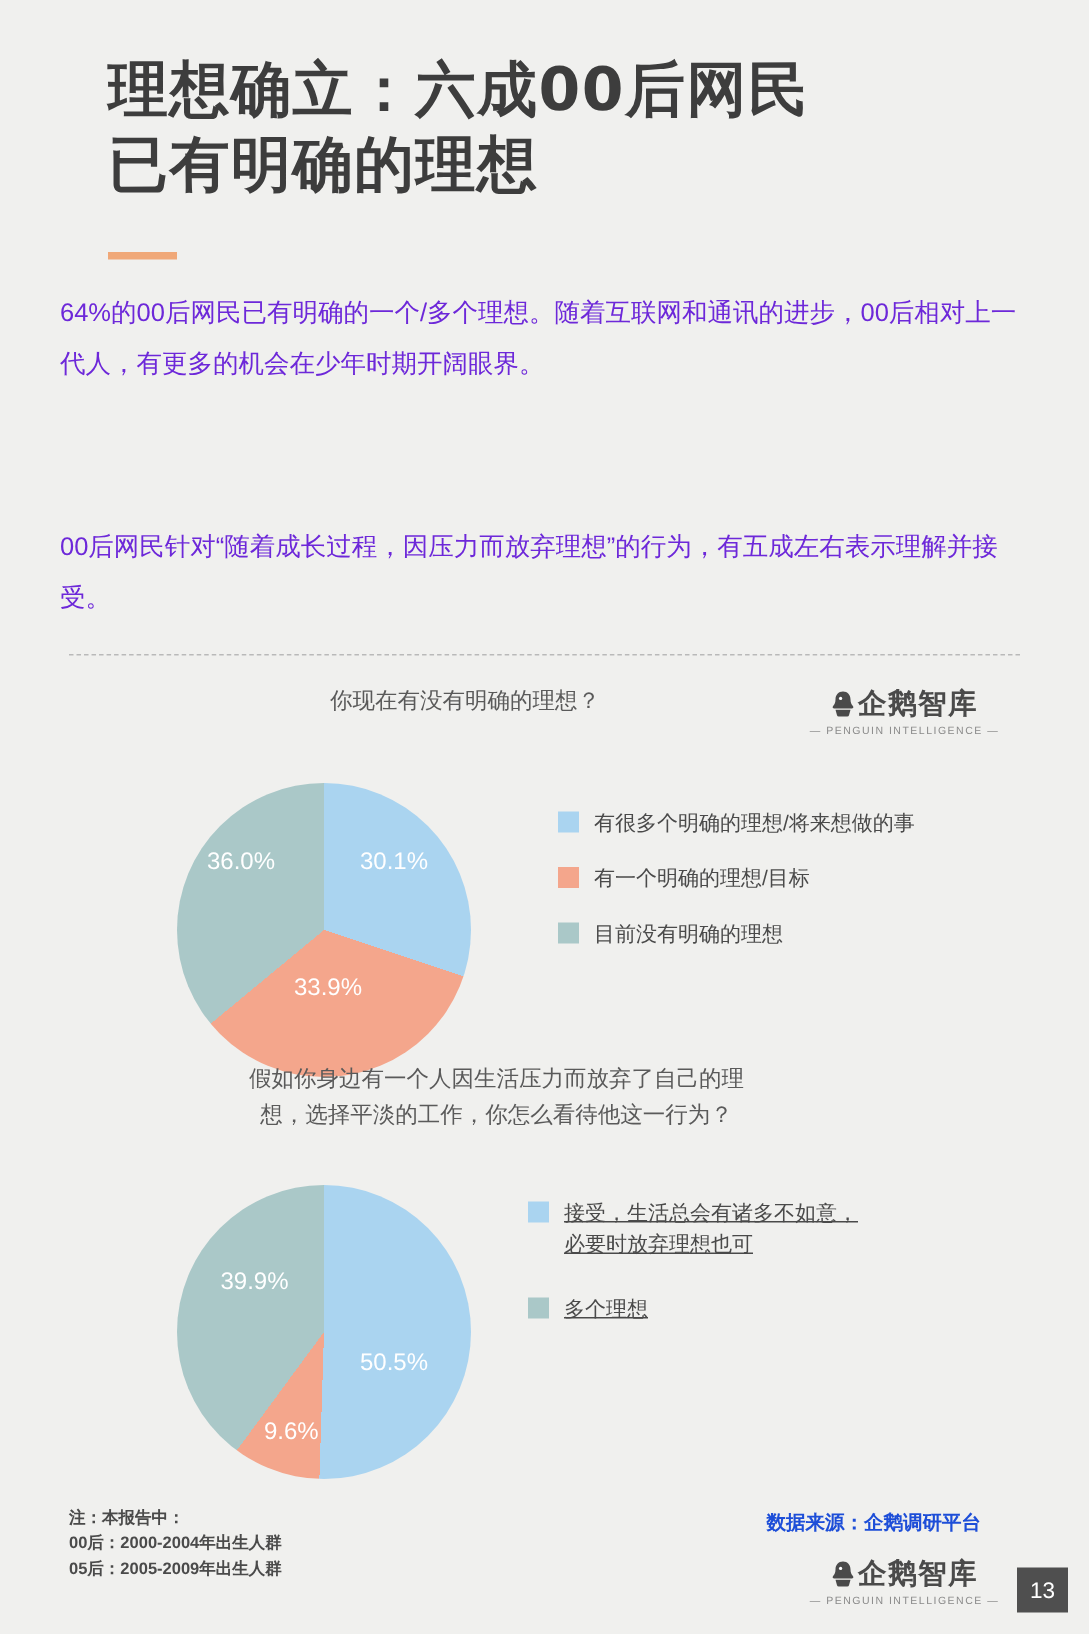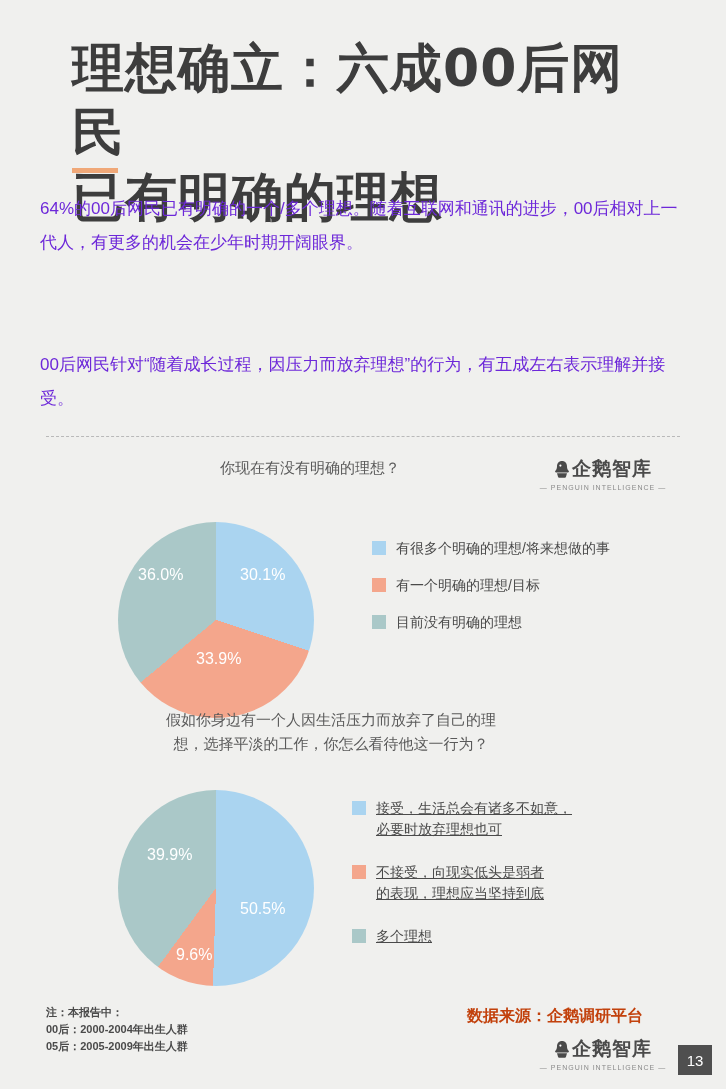--- a/index.html
+++ b/index.html
@@ -20,21 +20,21 @@
     width: 726px;
     height: 1089px;
   }
 
   
   .title {
     position: absolute;
     left: 72px;
     top: 36px;
     width: 600px;
-    font-size: 52px;
+    font-size: 40px;
     font-weight: bold;
     line-height: 1.24;
     letter-spacing: 1px;
     color: #3d3d3d;
     font-family: "DejaVu Sans", "Liberation Sans", sans-serif;
   }
   .title-underline {
     position: absolute;
     left: 72px;
     top: 168px;
@@ -142,25 +142,25 @@
     position: absolute;
     left: 46px;
     top: 1004px;
     font-size: 11px;
     line-height: 17px;
     font-weight: bold;
     color: #4a4a4a;
   }
   .source {
     position: absolute;
-    right: 83px;
+    right: 72px;
     top: 1006px;
-    font-size: 16px;
-    font-weight: bold;
-    color: #c2410c;
+    font-size: 13px;
+    font-weight: bold;
+    color: #1d4ed8;
     white-space: nowrap;
   }
   .pagenum {
     position: absolute;
     right: 14px;
     bottom: 14px;
     width: 34px;
     height: 30px;
     background: #4f4f4f;
     color: #ffffff;
@@ -239,27 +239,20 @@
 
   <div class="legend legend2">
     <div class="legend-row">
       <span class="legend-swatch" style="background:#aad4f0;"></span>
       <span class="legend-text">
         <span>接受，生活总会有诸多不如意，</span><br>
         <span>必要时放弃理想也可</span>
       </span>
     </div>
     <div class="legend-row">
-      <span class="legend-swatch" style="background:#f4a68c;"></span>
-      <span class="legend-text">
-        <span>不接受，向现实低头是弱者</span><br>
-        <span>的表现，理想应当坚持到底</span>
-      </span>
-    </div>
-    <div class="legend-row">
       <span class="legend-swatch" style="background:#aac8c8;"></span>
       <span class="legend-text">多个理想</span>
     </div>
   </div>
 
   <div class="footnote">
     <div>注：本报告中：</div>
     <div>00后：2000-2004年出生人群</div>
     <div>05后：2005-2009年出生人群</div>
   </div>

